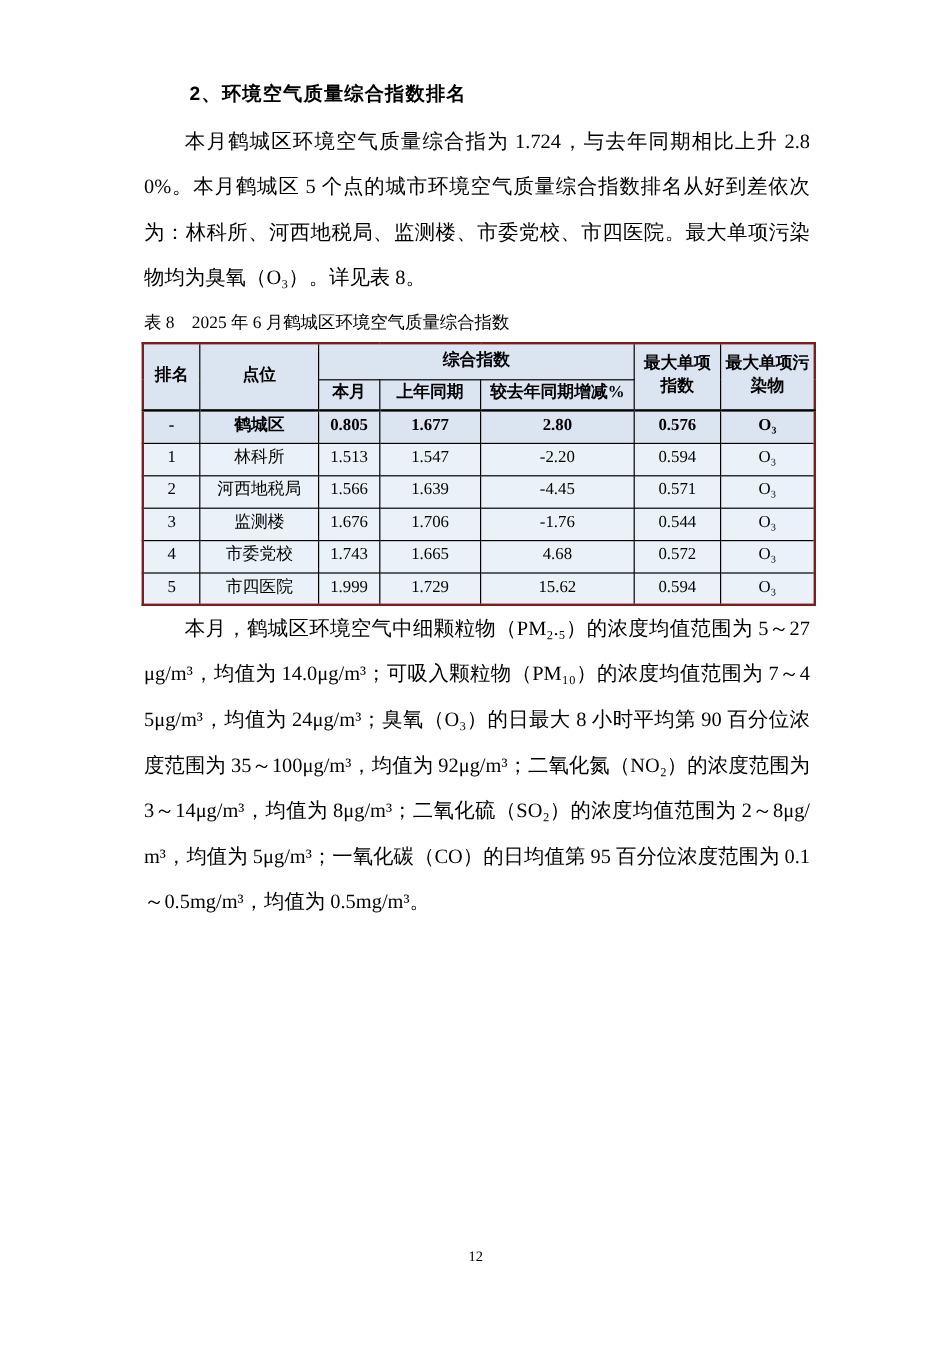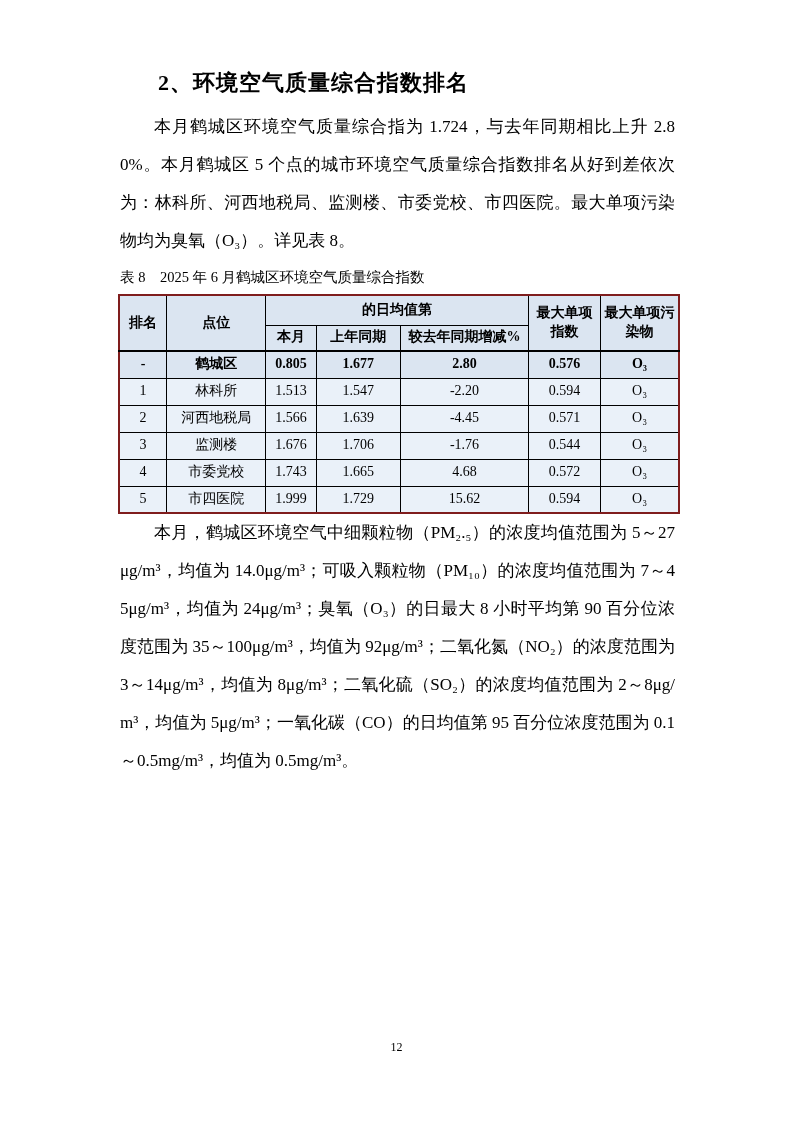--- a/index.html
+++ b/index.html
@@ -16,23 +16,23 @@
   }
   .page {
     position: relative;
     width: 793px;
     height: 1122px;
     box-sizing: border-box;
     padding: 68px 118px 0 120px;
     overflow: hidden;
   }
   h2.sec-heading {
-    font-family: Liberation Serif, serif;
+    font-family: Liberation Sans, sans-serif;
     font-weight: 700;
-    font-size: 22px;
+    font-size: 16px;
     letter-spacing: 1px;
     margin: 0;
     padding-left: 38px;
   }
   h2.sec-heading-2 { margin-bottom: 10px; }
   h2.sec-heading-3 { margin-top: 16px; margin-bottom: 10px; }
   p.body-para {
     font-size: 17px;
     line-height: 38px;
     text-align: justify;
@@ -108,21 +108,21 @@
       <col class="col-month">
       <col class="col-lastyr">
       <col class="col-change">
       <col class="col-maxidx">
       <col class="col-maxpol">
     </colgroup>
     <thead>
       <tr class="hdr-row-1">
         <th rowspan="2">排名</th>
         <th rowspan="2">点位</th>
-        <th colspan="3">的日均值第</th>
+        <th colspan="3">综合指数</th>
         <th rowspan="2">最大单项指数</th>
         <th rowspan="2">最大单项污染物</th>
       </tr>
       <tr class="hdr-row-2">
         <th>本月</th>
         <th>上年同期</th>
         <th>较去年同期增减%</th>
       </tr>
     </thead>
     <tbody>

